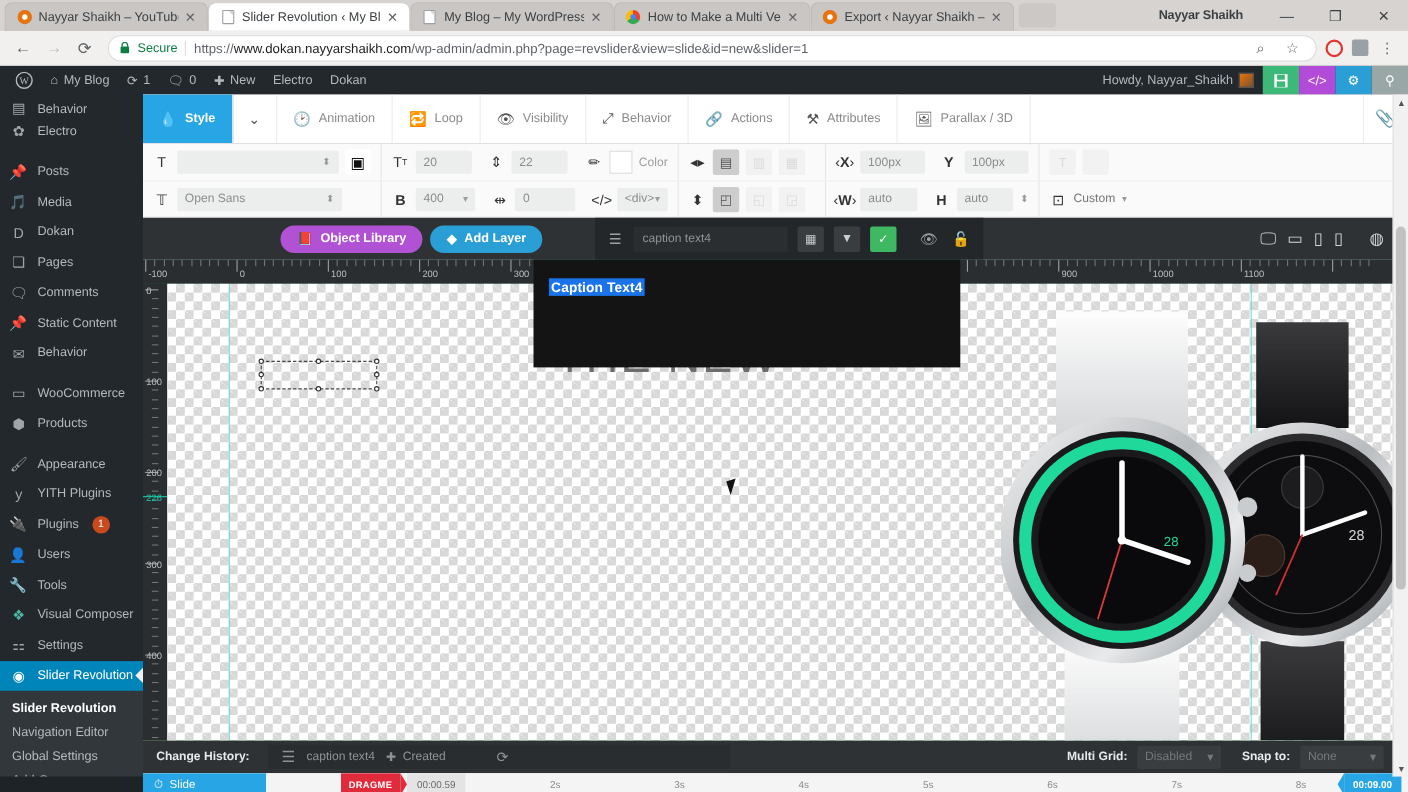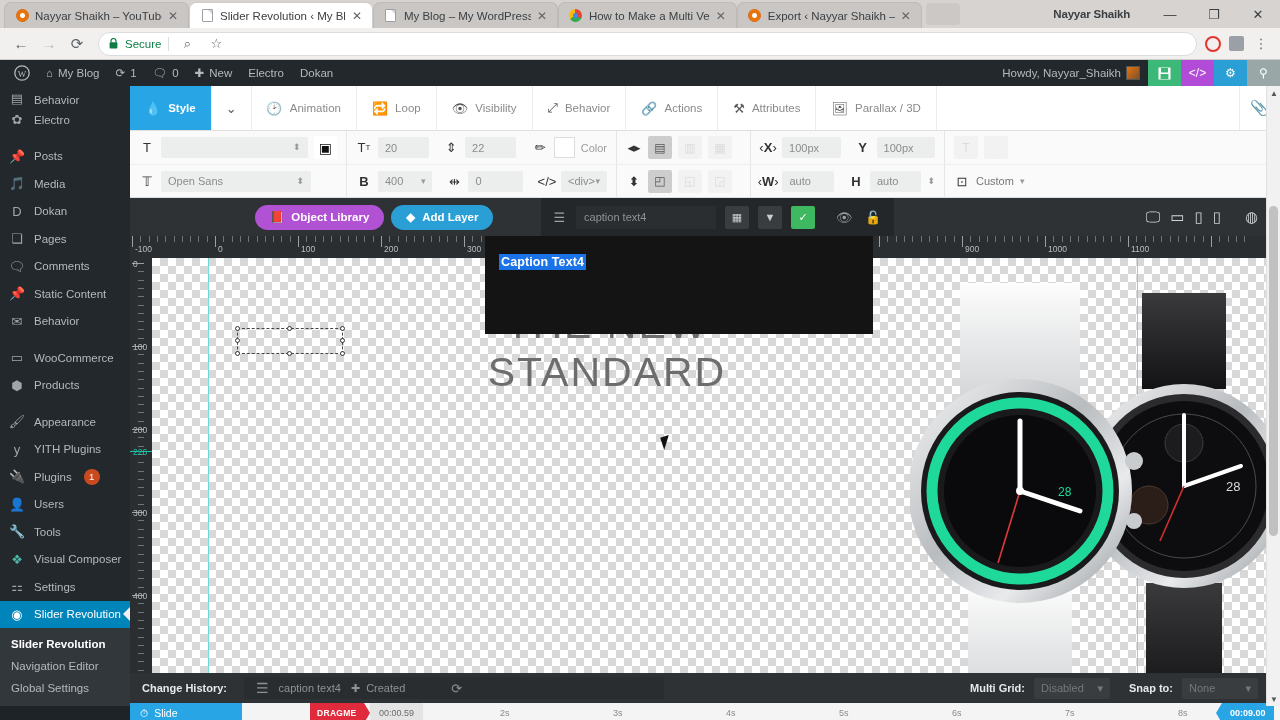--- a/index.html
+++ b/index.html
@@ -441,20 +441,21 @@
     <div class="nav-btn">⟳</div>
     <div id="urlbar">
       <span id="lock-icon">
         <svg width="9" height="11" viewBox="0 0 9 11">
             <path d="M2 4.5V3a2.5 2.5 0 0 1 5 0v1.5" stroke="#0d7d45" stroke-width="1.2" fill="none"></path>
             <rect x="0.6" y="4.3" width="7.8" height="6.2" rx="1" fill="#0d7d45"></rect>
           </svg>
       </span>
       <span id="secure-label">Secure</span>
       <span id="url-sep"></span>
+      <span id="url-text"><span class="url-dim">https://</span><span>www.dokan.nayyarshaikh.com</span><span class="url-dim">/wp-admin/admin.php?page=revslider&amp;view=slide&amp;id=new&amp;slider=1</span></span>
       <span class="omni-icon">⌕</span>
       <span class="omni-icon">☆</span>
     </div>
     <div id="opera-icon"></div>
     <div id="ext-icon"></div>
     <div class="omni-icon">⋮</div>
   </div>
 </div>
 
 <div id="wp-adminbar">
@@ -1006,21 +1007,20 @@
             <path d="M110 208 L88 280" stroke="#e03a3a" stroke-width="1.6"></path>
             <circle cx="110" cy="208" r="4" fill="#fff"></circle>
             <text x="148" y="213" font-size="12" fill="#1ed99a" font-family="Liberation Sans, sans-serif">28</text>
             <circle cx="224" cy="178" r="9" fill="#c9ccce"></circle>
             <circle cx="224" cy="238" r="8" fill="#c9ccce"></circle>
           </g>
         </svg>
 
         <div id="headline">
           <div>THE NEW</div>
-          <div>STANDARD</div>
         </div>
 
         <div id="sel-box">
           <span class="handle" style="left:-3px;top:-3px"></span>
           <span class="handle" style="left:50%;margin-left:-3px;top:-3px"></span>
           <span class="handle" style="right:-3px;top:-3px"></span>
           <span class="handle" style="left:-3px;top:50%;margin-top:-3px"></span>
           <span class="handle" style="right:-3px;top:50%;margin-top:-3px"></span>
           <span class="handle" style="left:-3px;bottom:-3px"></span>
           <span class="handle" style="left:50%;margin-left:-3px;bottom:-3px"></span>

